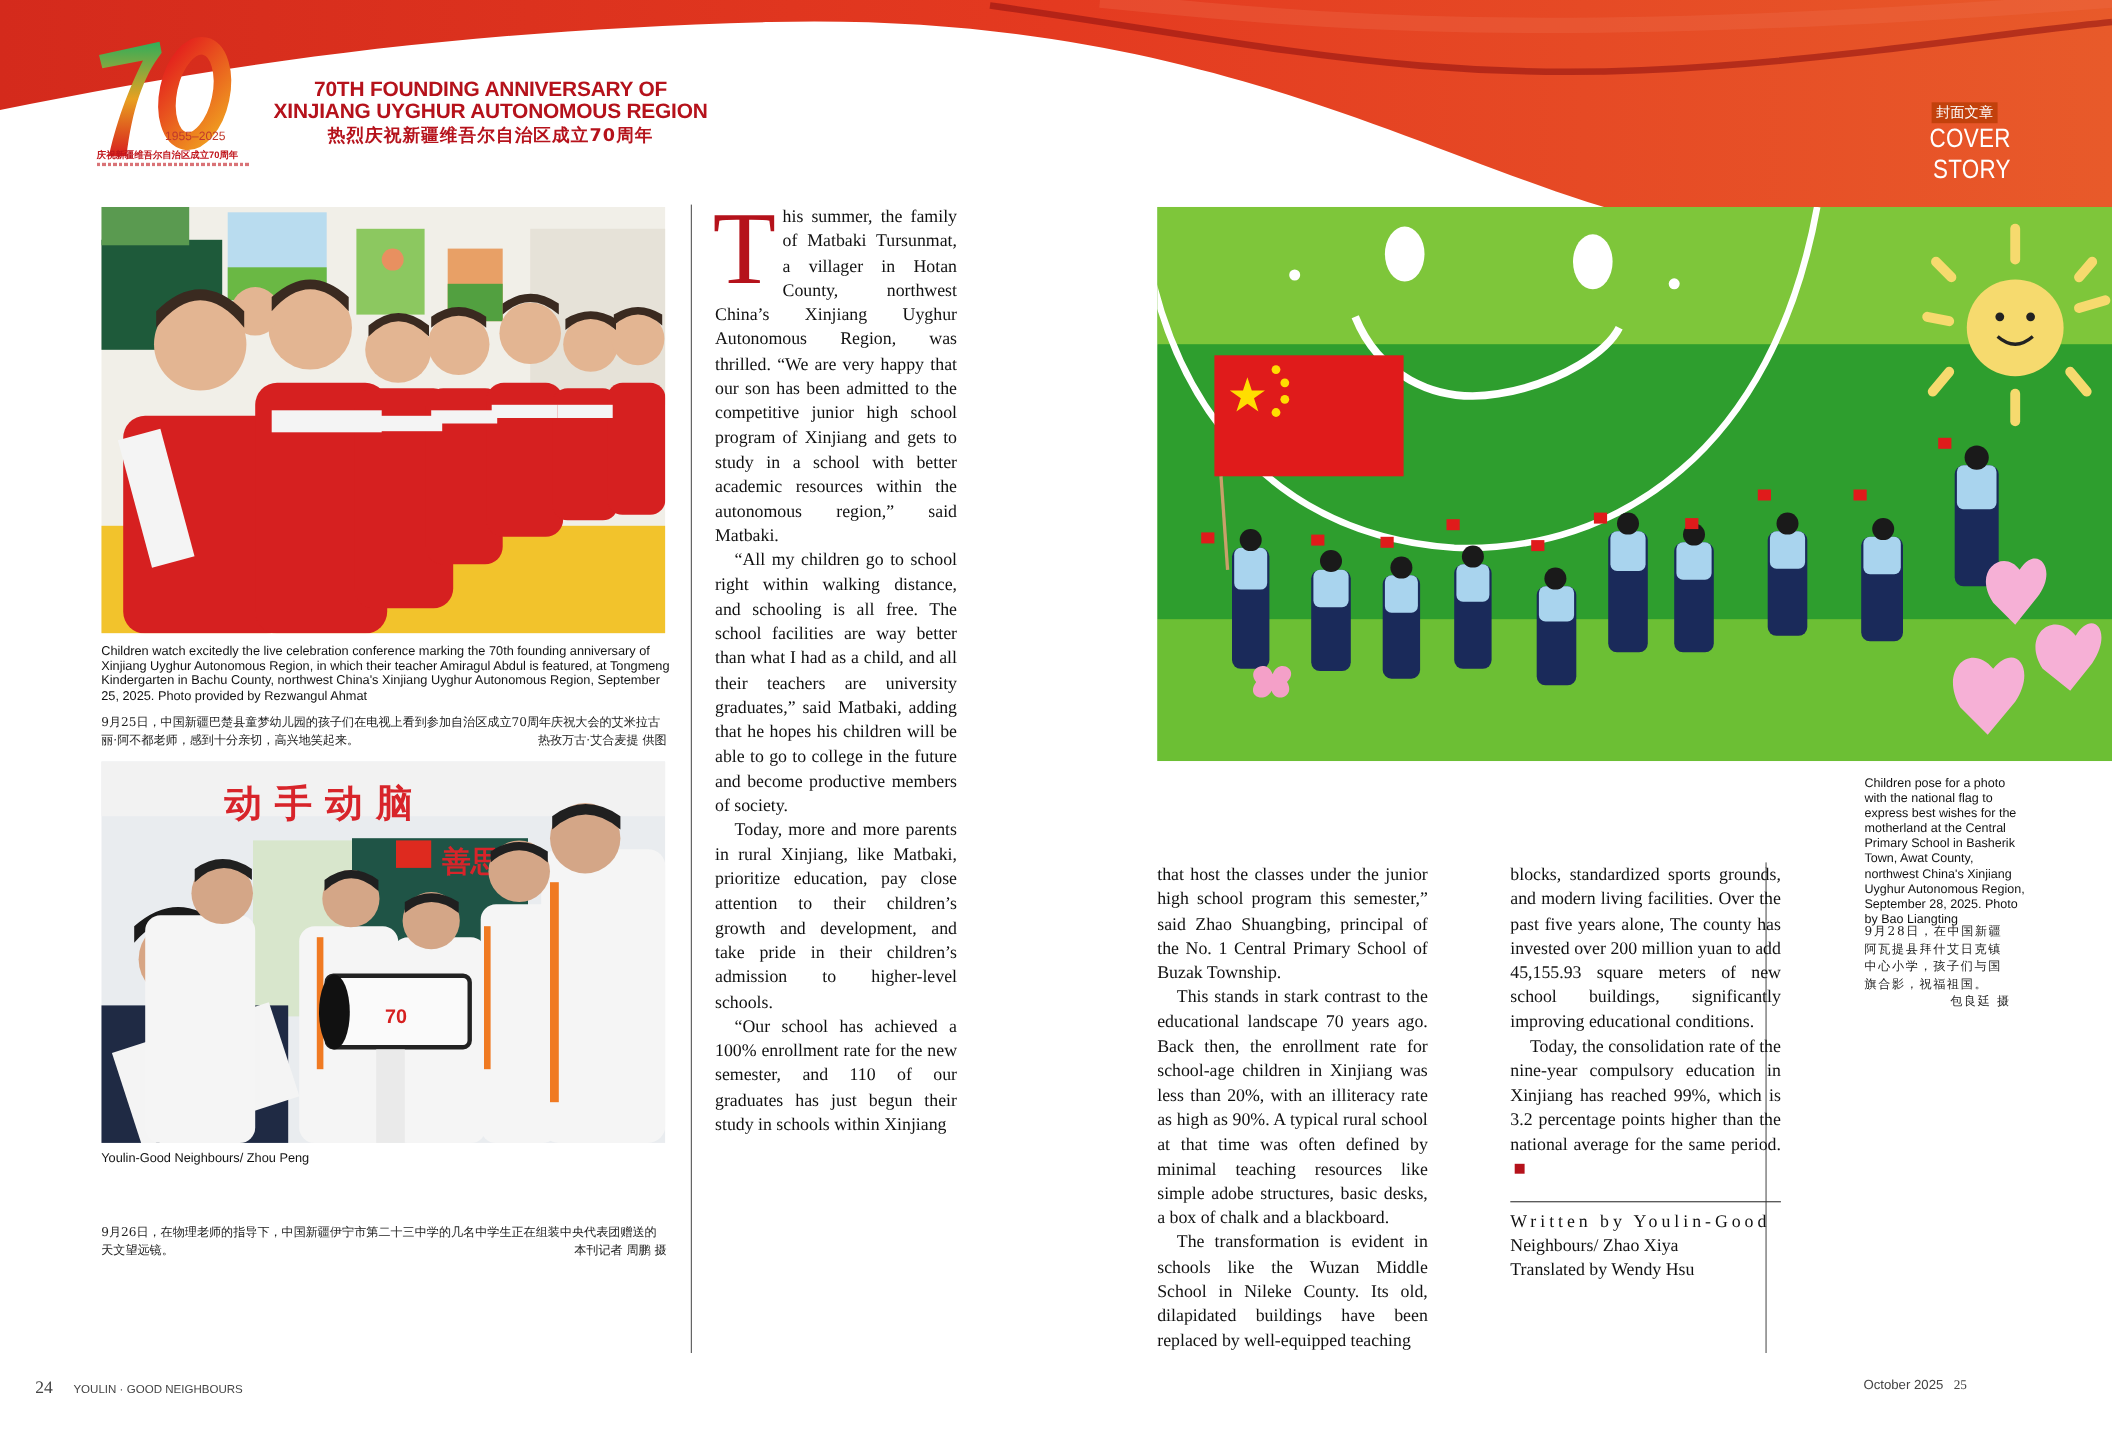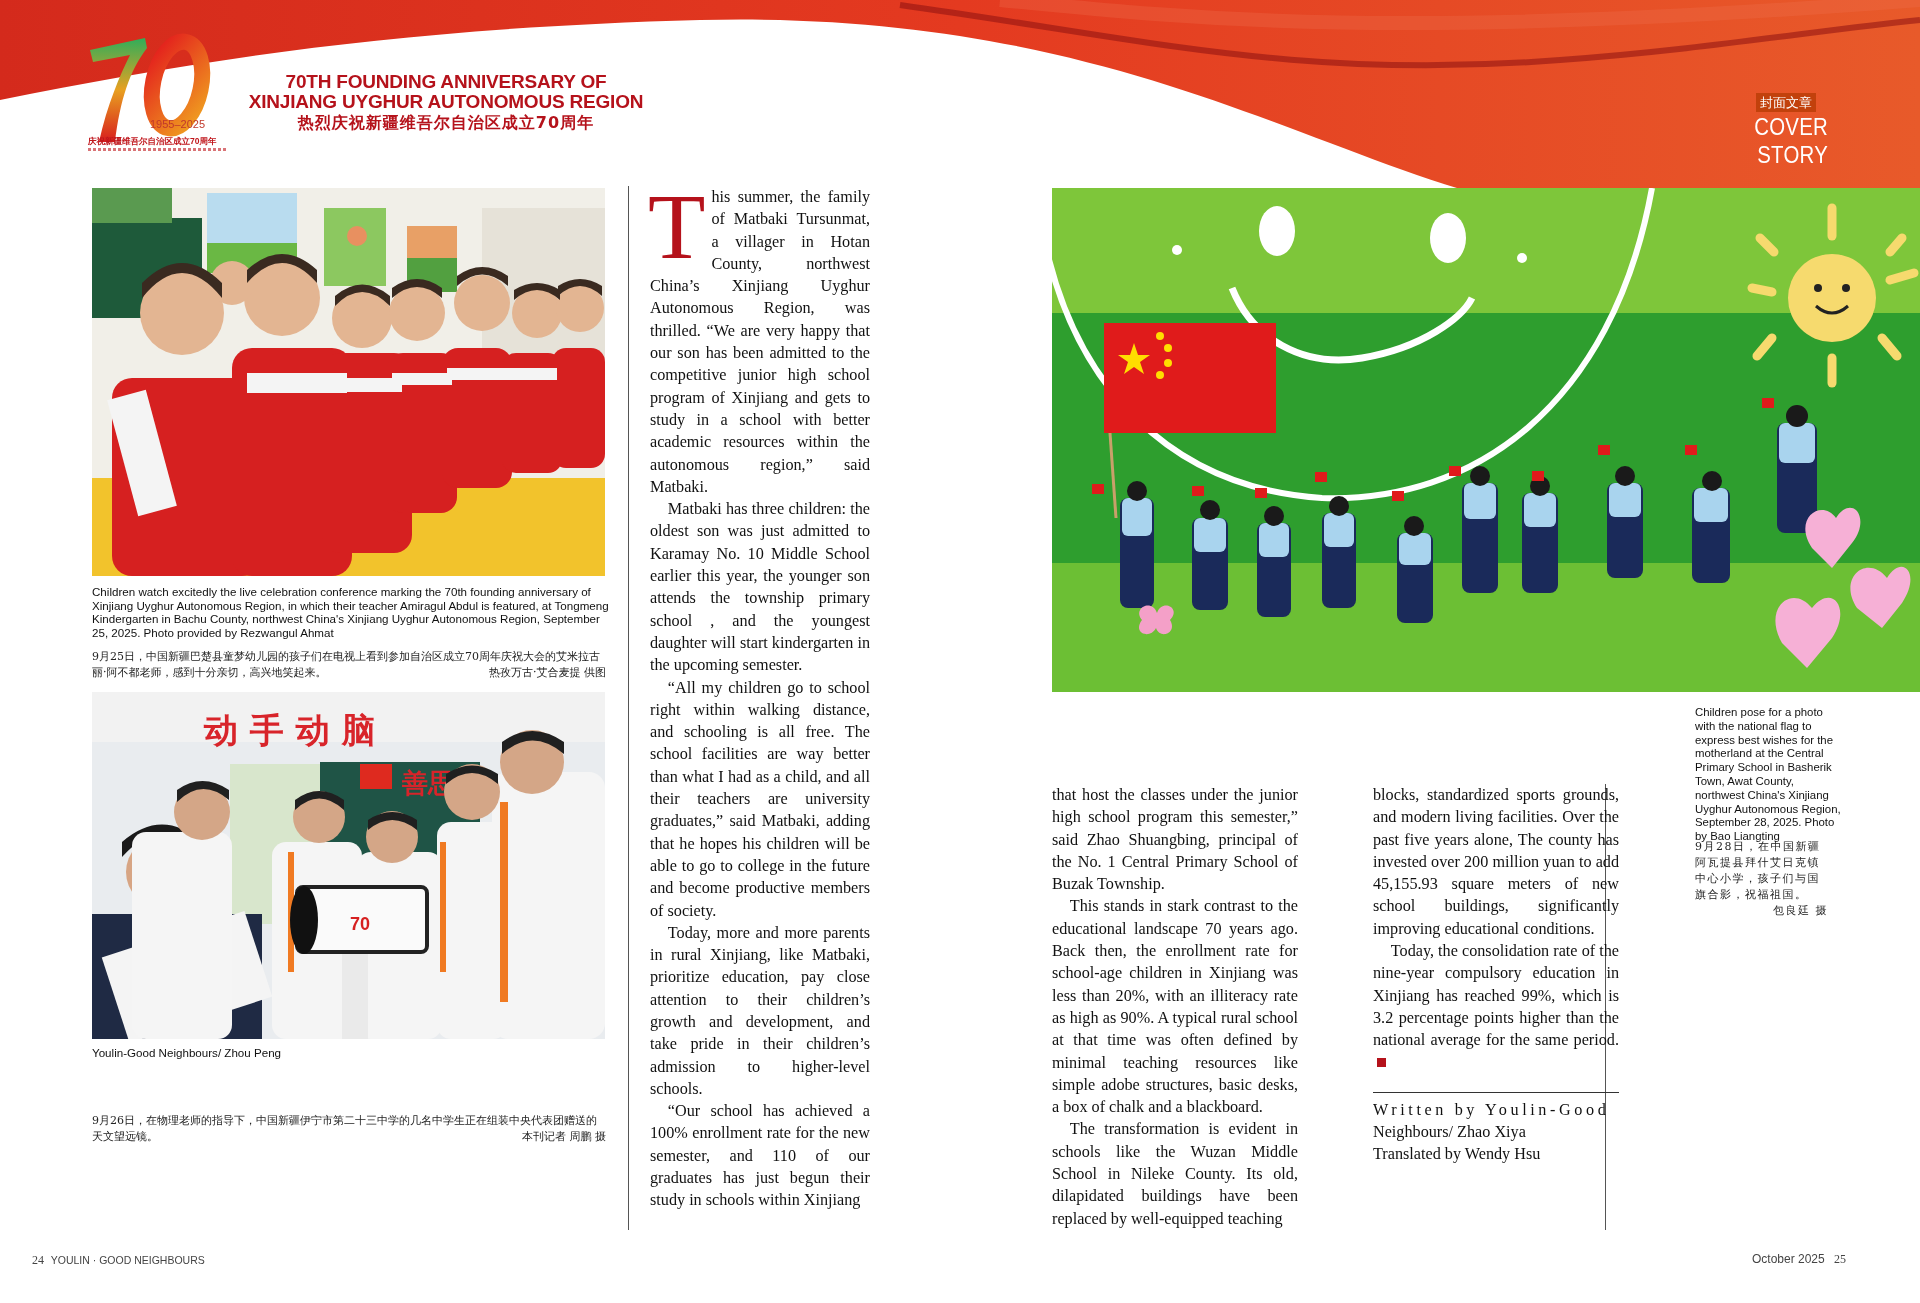--- a/index.html
+++ b/index.html
@@ -45,22 +45,22 @@
   #col1 { left: 650px; top: 186px; width: 220px; }
   #col2 { left: 1052px; top: 784px; width: 246px; }
   #col3 { left: 1329px; top: 784px; width: 246px; margin-left: 44px; }
   .dropcap { float: left; font-family: "Liberation Serif", serif; color: #b5121b; font-size: 94px; line-height: 72px; margin: 4px 6px 0 -2px; height: 76px; }
   .endmark { display: inline-block; width: 9px; height: 9px; background: #b5121b; margin-left: 4px; vertical-align: 1px; }
   .byline-rule { height: 1px; background: #333; margin: 18px 0 6px; }
   .byline { text-align: left; text-indent: 0 !important; }
   .byline .spaced { letter-spacing: 3.6px; }
 
   .footer-left { position: absolute; left: 32px; top: 1253px; font-family: "Liberation Sans", sans-serif; font-size: 10.5px; color: #444; }
-  .footer-left .pg { font-family: "Liberation Serif", serif; font-size: 12px; margin-right: 4px; }
-  .footer-right { position: absolute; left: 1752px; top: 1252px; font-family: "Liberation Sans", sans-serif; font-size: 12px; color: #444; }
+  .footer-left .pg { font-family: "Liberation Serif", serif; font-size: 16px; margin-right: 16px; }
+  .footer-right { position: absolute; left: 1694px; top: 1252px; font-family: "Liberation Sans", sans-serif; font-size: 12px; color: #444; }
   .footer-right .pg { font-family: "Liberation Serif", serif; margin-left: 6px; }
 </style>
 </head>
 <body>
 
 <svg class="header-bg" viewBox="0 0 1920 200" preserveAspectRatio="none">
   <defs>
     <linearGradient id="hr" x1="0" y1="0" x2="1" y2="0">
       <stop offset="0" stop-color="#d42a1c"></stop>
       <stop offset="0.5" stop-color="#e43a20"></stop>
@@ -307,21 +307,20 @@
 <div class="cap-cn" id="cap3cn">
   <span>9月28日，在中国新疆阿瓦提县拜什艾日克镇中心小学，孩子们与国旗合影，祝福祖国。</span>
   <span class="credit">包良廷 摄</span>
 </div>
 
 <div class="rule" style="left:628px; top:186px; height:1044px;"></div>
 <div class="rule" style="left:1605px; top:784px; height:446px;"></div>
 
 <div class="col" id="col1">
   <p class="first"><span class="dropcap">T</span><span>his summer, the family of Matbaki Tursunmat, a villager in Hotan County, northwest China’s Xinjiang Uyghur Autonomous Region, was thrilled. “We are very happy that our son has been admitted to the competitive junior high school program of Xinjiang and gets to study in a school with better academic resources within the autonomous region,” said Matbaki.</span></p>
-  <p>Matbaki has three children: the oldest son was just admitted to Karamay No. 10 Middle School earlier this year, the younger son attends the township primary school , and the youngest daughter will start kindergarten in the upcoming semester.</p>
   <p>“All my children go to school right within walking distance, and schooling is all free. The school facilities are way better than what I had as a child, and all their teachers are university graduates,” said Matbaki, adding that he hopes his children will be able to go to college in the future and become productive members of society.</p>
   <p>Today, more and more parents in rural Xinjiang, like Matbaki, prioritize education, pay close attention to their children’s growth and development, and take pride in their children’s admission to higher-level schools.</p>
   <p>“Our school has achieved a 100% enrollment rate for the new semester, and 110 of our graduates has just begun their study in schools within Xinjiang</p>
 </div>
 
 <div class="col" id="col2">
   <p class="first">that host the classes under the junior high school program this semester,” said Zhao Shuangbing, principal of the No. 1 Central Primary School of Buzak Township.</p>
   <p>This stands in stark contrast to the educational landscape 70 years ago. Back then, the enrollment rate for school-age children in Xinjiang was less than 20%, with an illiteracy rate as high as 90%. A typical rural school at that time was often defined by minimal teaching resources like simple adobe structures, basic desks, a box of chalk and a blackboard.</p>
   <p>The transformation is evident in schools like the Wuzan Middle School in Nileke County. Its old, dilapidated buildings have been replaced by well-equipped teaching</p>
 </div>

